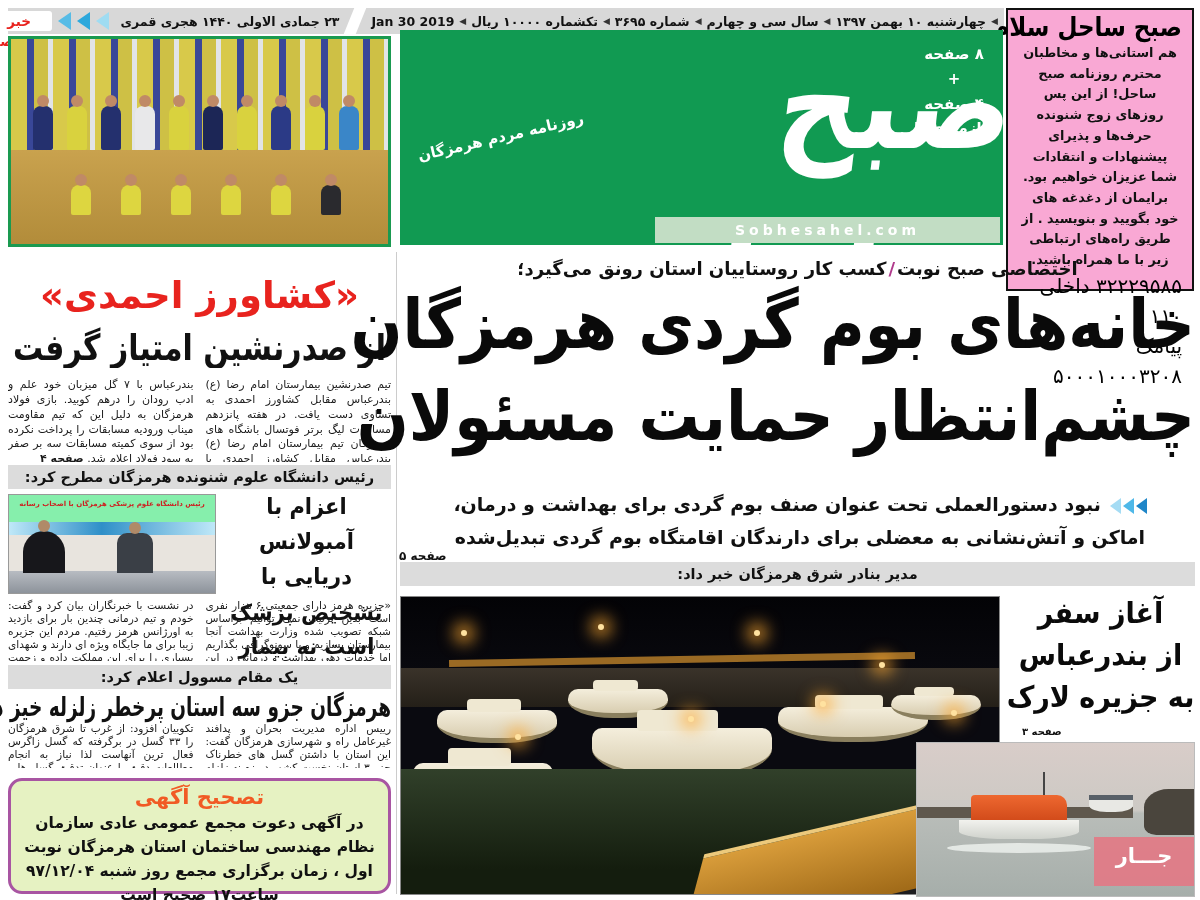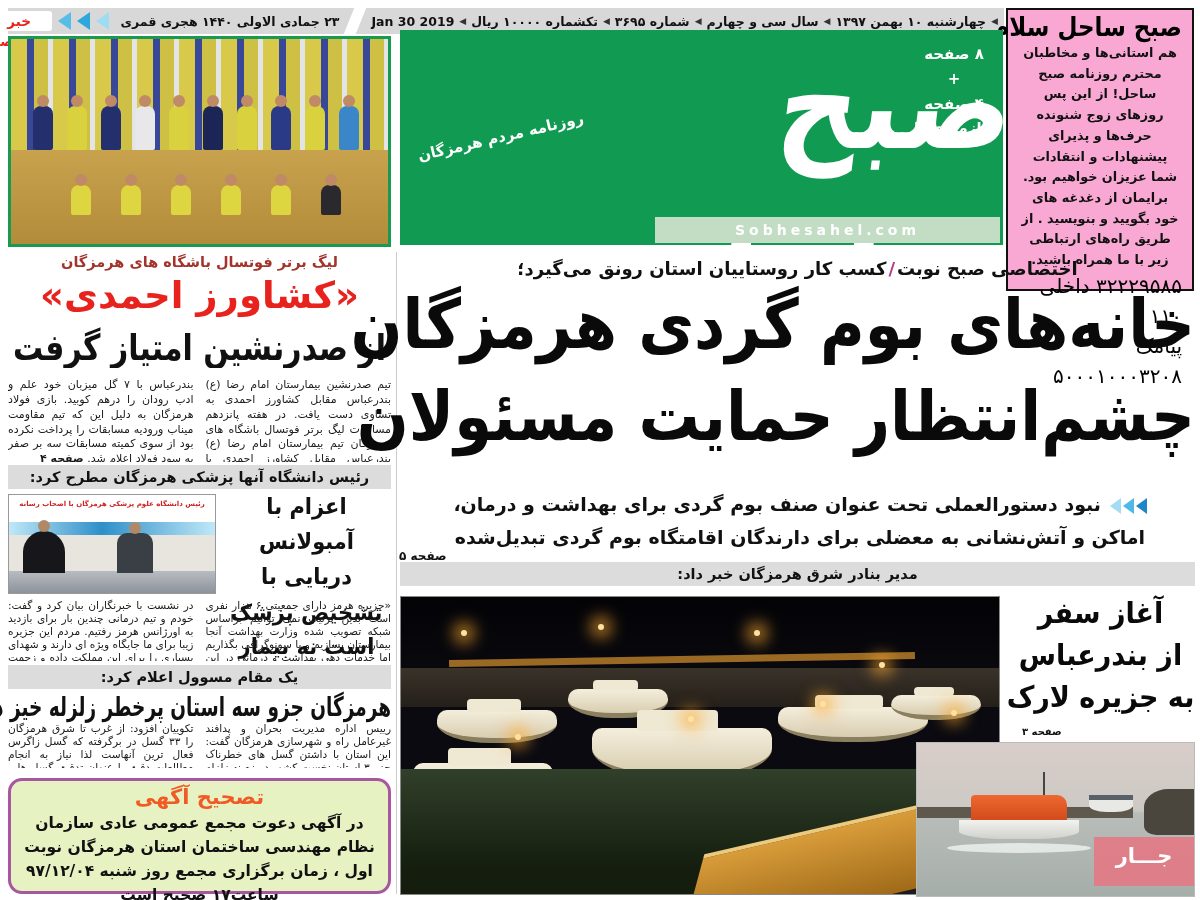--- a/index.html
+++ b/index.html
@@ -57,21 +57,21 @@
   #futsal-kicker{left:8px;top:254px;width:383px;text-align:center;font-size:14.5px;font-weight:bold;color:#a3342b;}
   #futsal-red{left:8px;top:274px;width:383px;text-align:center;font-size:37px;font-weight:bold;color:#e8231e;}
   #futsal-black{left:8px;top:326px;width:383px;text-align:center;font-size:30px;font-weight:bold;color:#111;
                 transform:scaleY(1.2);transform-origin:top center;white-space:nowrap;}
   .cols{display:flex;gap:12px;}
   .col{flex:1;font-size:11px;line-height:1.35;text-align:justify;color:#1a1a1a;overflow:hidden;}
   .pgref{font-weight:bold;font-size:11px;}
   #futsal-body{left:8px;top:378px;width:383px;height:84px;}
   #medical-bar{left:8px;top:465px;width:383px;}
   #press-photo{left:8px;top:494px;width:208px;height:100px;border:1px solid #999;box-sizing:border-box;background:#e8e4de;overflow:hidden;}
-  .press-banner{position:absolute;left:0;top:0;width:100%;height:30%;background:#ffffff;
+  .press-banner{position:absolute;left:0;top:0;width:100%;height:30%;background:#86efac;
                 color:#cc2222;font-size:7px;font-weight:bold;text-align:center;line-height:2.6;overflow:hidden;white-space:nowrap;}
   .press-wave{position:absolute;left:0;top:28%;width:100%;height:13%;
               background:linear-gradient(90deg,#bfe8f8,#2f8fc8 45%,#bfe8f8);}
   .press-desk{position:absolute;left:0;bottom:0;width:100%;height:22%;background:linear-gradient(#b8bcc2,#8d939b);}
   .fig{position:absolute;border-radius:10px 10px 0 0;}
   .fig::before{content:"";position:absolute;top:-11px;left:50%;margin-left:-6px;width:12px;height:12px;border-radius:50%;background:#b08a68;}
   #medical-headline{left:222px;top:492px;width:169px;height:102px;text-align:center;font-size:21px;
                     font-weight:bold;line-height:1.6;color:#111;transform:scaleY(1.05);}
   #medical-body{left:8px;top:599px;width:383px;height:62px;}
   #medical-body .col{font-size:10.6px;line-height:1.22;}
@@ -204,32 +204,31 @@
     <div class="pl" style="left:328px;bottom:46%;background:#3a86c8;"></div>
 
     <div class="pl kneel" style="left:60px;bottom:14%;background:#ddd640;"></div>
     <div class="pl kneel" style="left:110px;bottom:14%;background:#ddd640;"></div>
     <div class="pl kneel" style="left:160px;bottom:14%;background:#ddd640;"></div>
     <div class="pl kneel" style="left:210px;bottom:14%;background:#ddd640;"></div>
     <div class="pl kneel" style="left:260px;bottom:14%;background:#ddd640;"></div>
     <div class="pl kneel" style="left:310px;bottom:14%;background:#2a2a2e;"></div>
   </div>
 
-  <div id="futsal-kicker" class="abs">لیگ برتر فوتسال باشگاه های هرمزگان</div>
   <div id="futsal-red" class="abs">«کشاورز احمدی»</div>
   <div id="futsal-black" class="abs">از صدرنشین امتیاز گرفت</div>
   <div id="futsal-body" class="abs cols">
     <div class="col">تیم صدرنشین بیمارستان امام رضا (ع) بندرعباس مقابل کشاورز احمدی به تساوی دست یافت. در هفته پانزدهم مسابقات لیگ برتر فوتسال باشگاه های هرمزگان تیم بیمارستان امام رضا (ع) بندرعباس مقابل کشاورز احمدی با تساوی ۲ - ۲ متوقف شد. در سایر مسابقات تیم نریمان</div>
     <div class="col">
       <span>بندرعباس با ۷ گل میزبان خود علم و ادب رودان را درهم کوبید. بازی فولاد هرمزگان به دلیل این که تیم مقاومت میناب ورودیه مسابقات را پرداخت نکرده بود از سوی کمیته مسابقات سه بر صفر به سود فولاد اعلام شد.</span>
       <span class="pgref">صفحه ۴</span>
     </div>
   </div>
 
-  <div id="medical-bar" class="abs gray-bar">رئیس دانشگاه آنها پزشکی هرمزگان مطرح کرد:</div>
+  <div id="medical-bar" class="abs gray-bar">رئیس دانشگاه علوم شنونده هرمزگان مطرح کرد:</div>
   <div id="press-photo" class="abs">
     <div class="press-banner">رئیس دانشگاه علوم پزشکی هرمزگان با اصحاب رسانه</div>
     <div class="press-wave"></div>
     <div class="press-desk"></div>
     <div class="fig" style="left:14px;bottom:20%;width:42px;height:42px;background:#17171b;border-radius:50% 50% 0 0;"></div>
     <div class="fig" style="left:108px;bottom:20%;width:36px;height:40px;background:#3a3f46;"></div>
   </div>
   <div id="medical-headline" class="abs">اعزام با آمبولانس دریایی با تشخیص پزشک است نه بیمار</div>
   <div id="medical-body" class="abs cols">
     <div class="col">«جزیره هرمز دارای جمعیتی ۶ هزار نفری است بدین ترتیب نمی توانیم براساس شبکه تصویب شده وزارت بهداشت آنجا بیمارستان بسازیم و یا سونوگرافی بگذاریم اما خدمات دهی بهداشت و درمانی در این جزیره دو برابر جاهای دیگراست». رئیس دانشگاه علوم پزشکی هرمزگان این مطلب را با تاکید</div>

